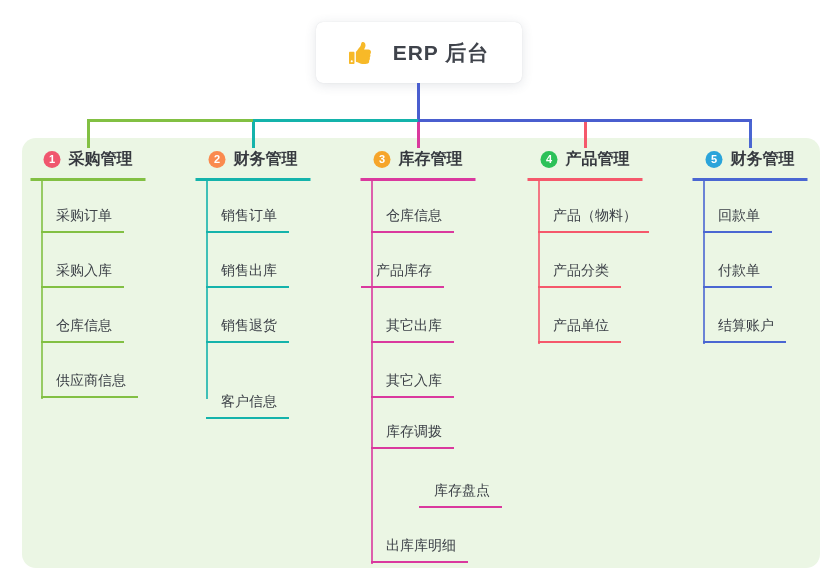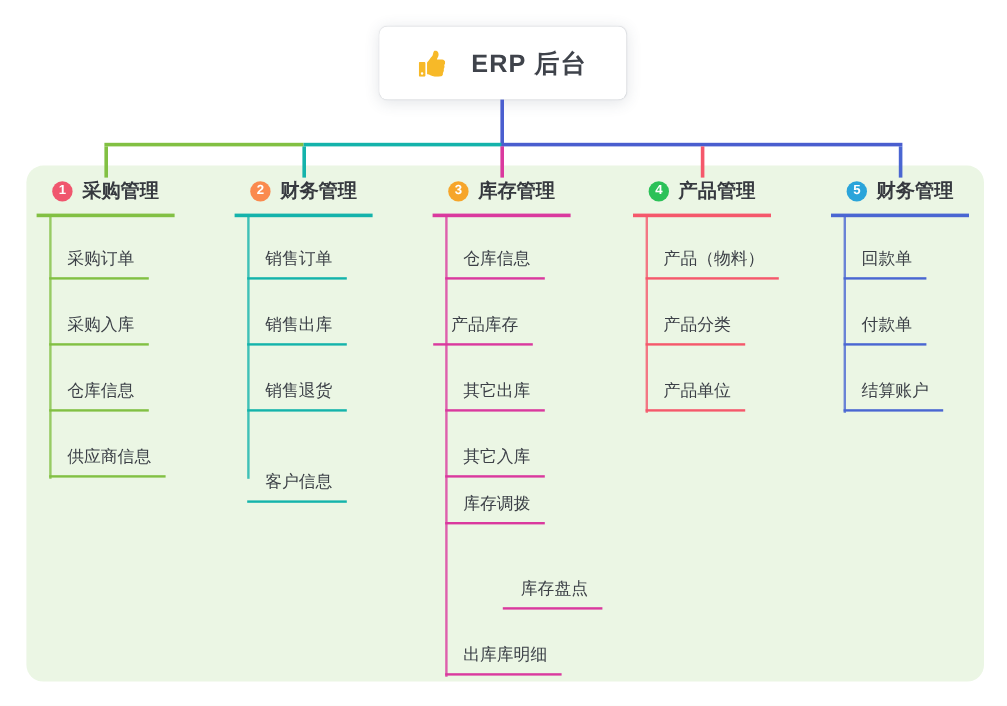--- a/index.html
+++ b/index.html
@@ -73,21 +73,21 @@
       <div class="cline" style="left: 416.5px; top: 122px; width: 3px; height: 26px; background: rgb(218, 57, 158); opacity: 1;"></div>
       <div class="branch-header" style="left: 418px; top: 146px; border-bottom: 3px solid rgb(218, 57, 158);">
         <span class="badge" style="background: rgb(246, 165, 42);">3</span>
         <span>库存管理</span>
       </div>
       <div class="cline" style="left: 371px; top: 180px; width: 2px; height: 384px; background: rgb(218, 57, 158); opacity: 0.8;"></div>
       <div class="child-node" style="left: 371px; top: 204px; border-bottom: 2px solid rgb(218, 57, 158);">仓库信息</div>
       <div class="child-node" style="left: 361px; top: 259px; border-bottom: 2px solid rgb(218, 57, 158);">产品库存</div>
       <div class="child-node" style="left: 371px; top: 314px; border-bottom: 2px solid rgb(218, 57, 158);">其它出库</div>
       <div class="child-node" style="left: 371px; top: 369px; border-bottom: 2px solid rgb(218, 57, 158);">其它入库</div>
-      <div class="child-node" style="left: 371px; top: 408px; border-bottom: 2px solid rgb(218, 57, 158);">库存调拨</div>
+      <div class="child-node" style="left: 371px; top: 420px; border-bottom: 2px solid rgb(218, 57, 158);">库存调拨</div>
       <div class="child-node" style="left: 371px; top: 479px; border-bottom: 2px solid rgb(218, 57, 158); margin-left: 48px;">库存盘点</div>
       <div class="child-node" style="left: 371px; top: 534px; border-bottom: 2px solid rgb(218, 57, 158);">出库库明细</div>
       <div class="cline" style="left: 583.5px; top: 122px; width: 3px; height: 26px; background: rgb(245, 88, 107); opacity: 1;"></div>
       <div class="branch-header" style="left: 585px; top: 146px; border-bottom: 3px solid rgb(245, 88, 107);">
         <span class="badge" style="background: rgb(44, 193, 88);">4</span>
         <span>产品管理</span>
       </div>
       <div class="cline" style="left: 538px; top: 180px; width: 2px; height: 164px; background: rgb(245, 88, 107); opacity: 0.8;"></div>
       <div class="child-node" style="left: 538px; top: 204px; border-bottom: 2px solid rgb(245, 88, 107);">产品（物料）</div>
       <div class="child-node" style="left: 538px; top: 259px; border-bottom: 2px solid rgb(245, 88, 107);">产品分类</div>

